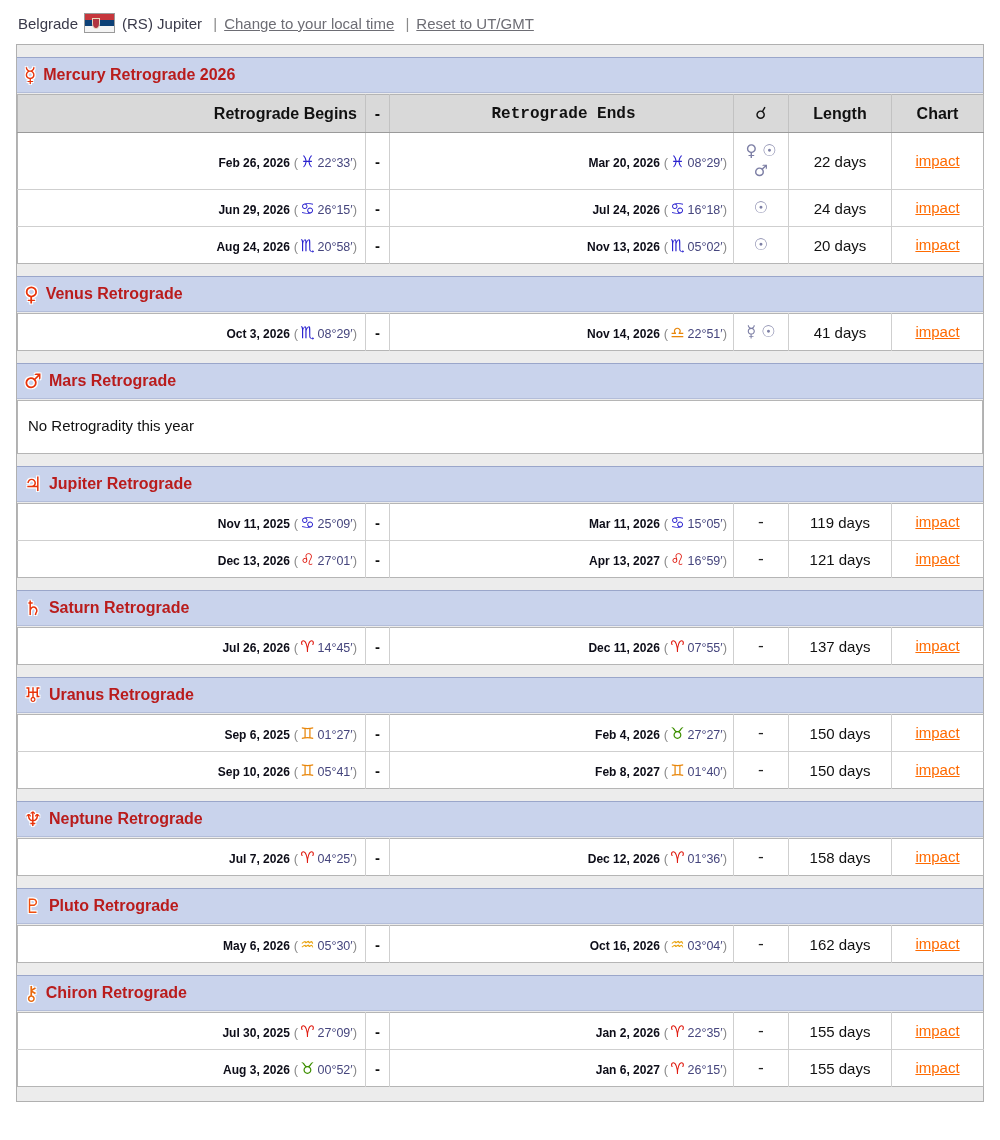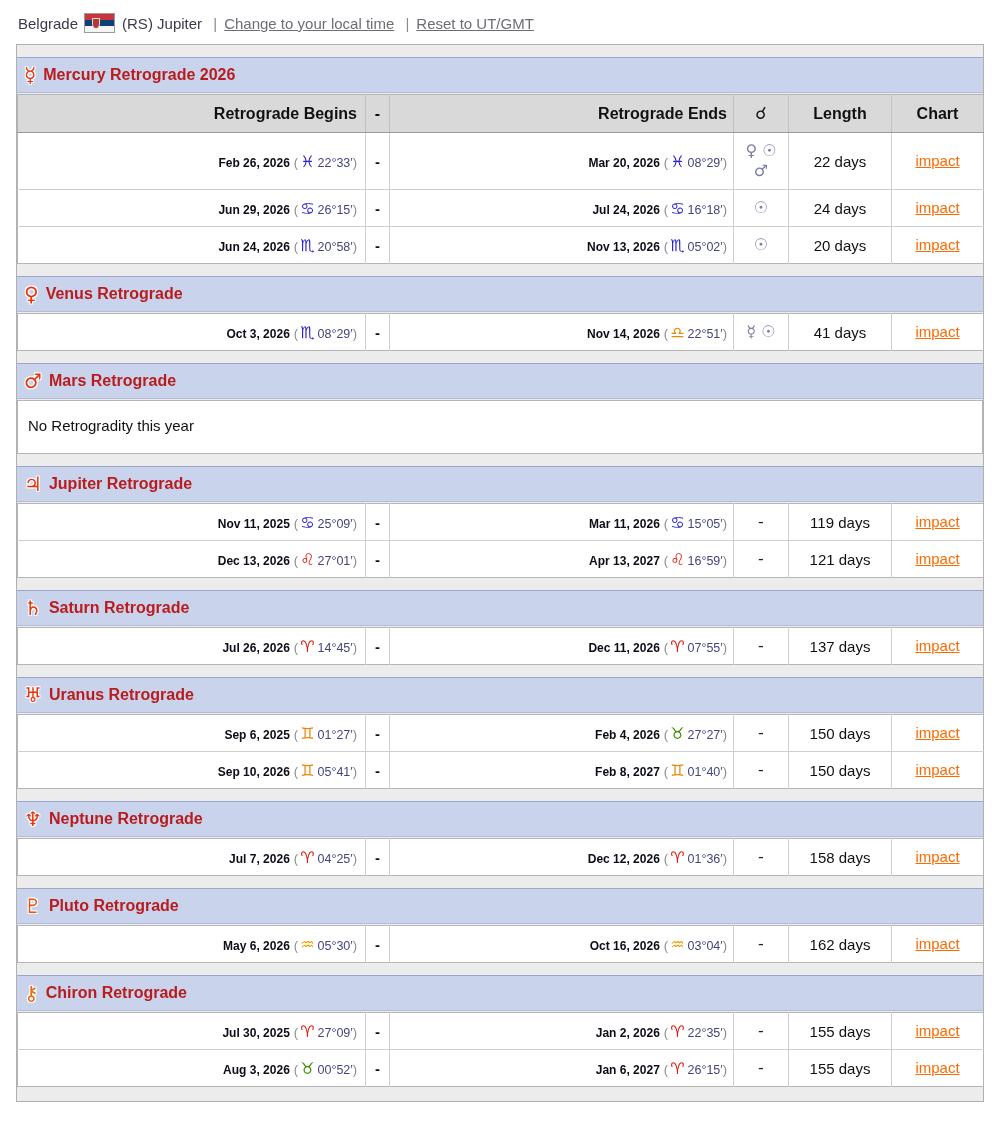--- a/index.html
+++ b/index.html
@@ -82,21 +82,21 @@
     background: #d9d9d9;
     border-bottom: 1px solid #9a9a9a;
     font-size: 16px;
     font-weight: bold;
     color: #111;
     padding: 8px 6px;
     margin-left: 8px;
   }
   tr.thead th + th { border-left: 1px solid #c2c2c2; }
   tr.thead .c-beg { text-align: right; padding-right: 8px; }
-  tr.thead .c-end { text-align: right;  padding-left: 10px; }
+  tr.thead .c-end { text-align: center;  padding-left: 10px; font-family: Liberation Mono, monospace; }
   tr.thead .c-conj { font-family: "DejaVu Sans", sans-serif; font-size: 17px; font-weight: bold; }
   td { padding: 8px 6px; vertical-align: middle; }
   td + td { border-left: 1px solid #cfcfcf; }
   tbody tr + tr td { border-top: 1px solid #cfcfcf; }
   .c-beg { text-align: right; padding-right: 8px; }
   .c-end { text-align: right;  padding-left: 10px; }
   .c-dash, .c-conj, .c-len, .c-chart { text-align: center; }
   .c-dash { font-weight: bold; color: #111; font-size: 15px; }
   .date { font-size: 12px; font-weight: bold; color: #0d0d18; }
   .par  { font-size: 13px; color: #8a8a8a; margin: 0 1px 0 4px; }
@@ -171,21 +171,21 @@
       </tr>
       <tr>
         <td class="c-beg"><span class="date">Jun 29, 2026</span><span class="par">(</span><span class="sign" style="color: rgb(43, 35, 207);">♋</span><span class="deg">26°15′</span><span class="par close">)</span></td>
         <td class="c-dash">-</td>
         <td class="c-end"><span class="date">Jul 24, 2026</span><span class="par">(</span><span class="sign" style="color: rgb(43, 35, 207);">♋</span><span class="deg">16°18′</span><span class="par close">)</span></td>
         <td class="c-conj" style="color: rgb(125, 127, 165);">☉</td>
         <td class="c-len">24 days</td>
         <td class="c-chart"><a href="#" class="impact">impact</a></td>
       </tr>
       <tr>
-        <td class="c-beg"><span class="date">Jun 24, 2026</span><span class="par">(</span><span class="sign" style="color: rgb(43, 35, 207);">♏</span><span class="deg">20°58′</span><span class="par close">)</span></td>
+        <td class="c-beg"><span class="date">Aug 24, 2026</span><span class="par">(</span><span class="sign" style="color: rgb(43, 35, 207);">♏</span><span class="deg">20°58′</span><span class="par close">)</span></td>
         <td class="c-dash">-</td>
         <td class="c-end"><span class="date">Nov 13, 2026</span><span class="par">(</span><span class="sign" style="color: rgb(43, 35, 207);">♏</span><span class="deg">05°02′</span><span class="par close">)</span></td>
         <td class="c-conj" style="color: rgb(125, 127, 165);">☉</td>
         <td class="c-len">20 days</td>
         <td class="c-chart"><a href="#" class="impact">impact</a></td>
       </tr>
       </tbody>
     </table>
   </div>
 

